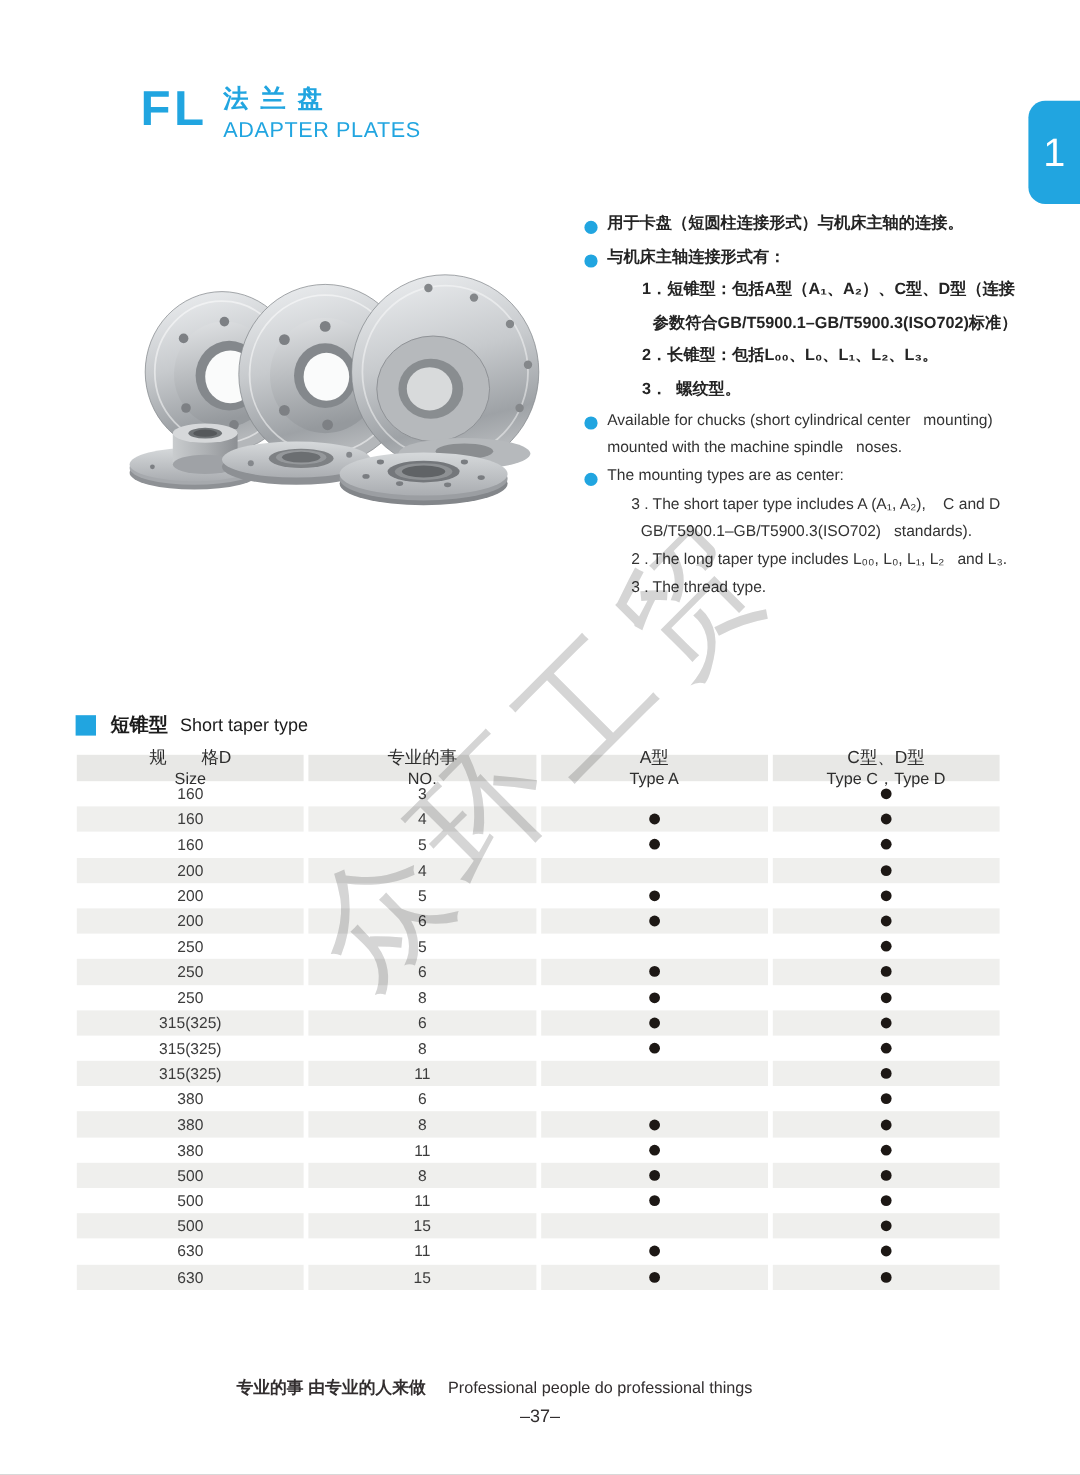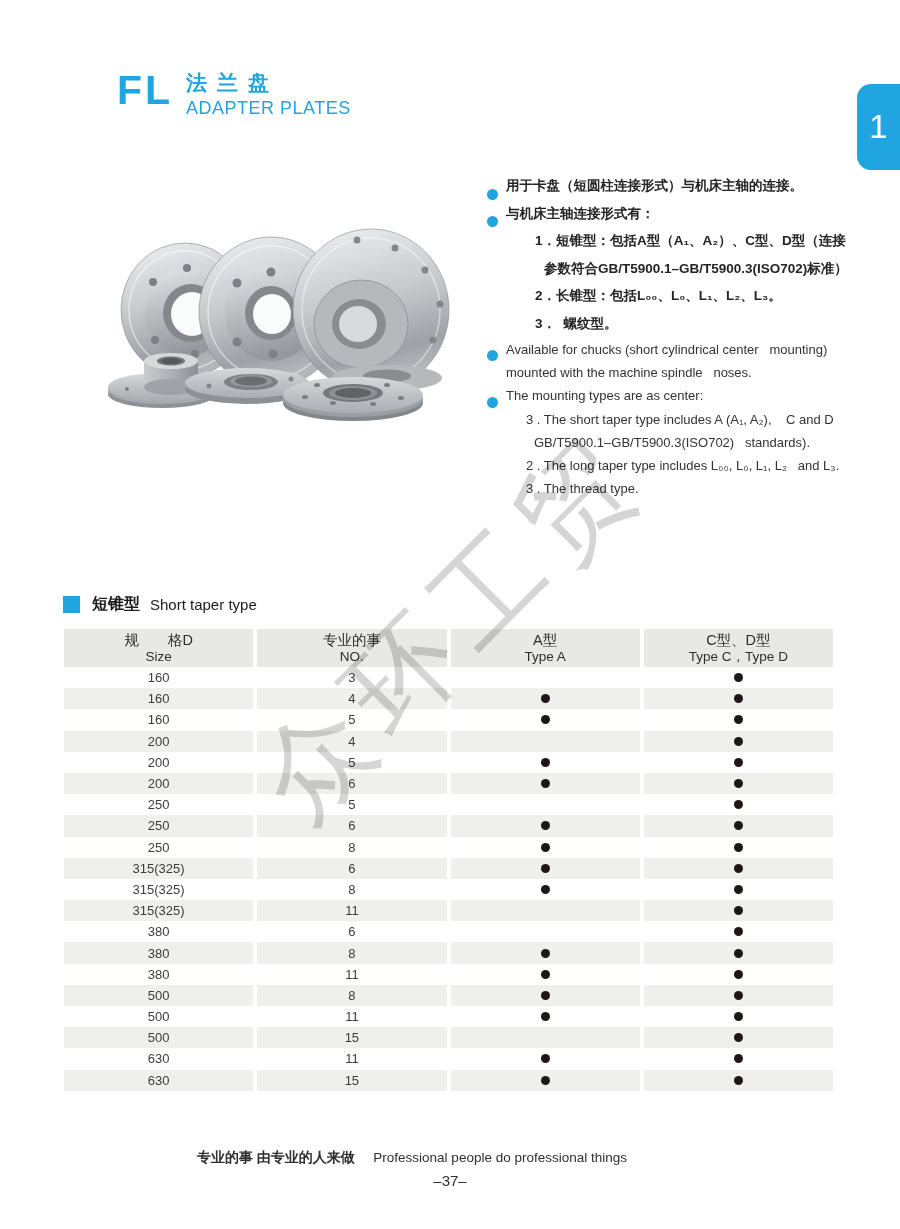--- a/index.html
+++ b/index.html
@@ -17,21 +17,21 @@
             border-radius:14px 0 0 14px;display:flex;align-items:center;justify-content:center;
             color:#fff;font-size:33px;}
 
   
   .product{position:absolute;left:95px;top:228px;width:375px;height:197px;}
 
   
   .notes{position:absolute;left:487px;width:404px;}
   .notes-cn{top:172px;}
   .notes-en{top:338px;}
-  .line{display:flex;align-items:flex-end;color:#242424;}
+  .line{display:flex;align-items:center;color:#242424;}
   .notes-cn .line{font-size:13.5px;line-height:27.5px;font-weight:bold;}
   .notes-en .line{font-size:13px;line-height:23.2px;font-weight:normal;color:#333;}
   .bdot{flex:none;width:11px;height:11px;border-radius:50%;background:var(--accent);
         margin:8px 8px 0 0;}
   .notes-en .bdot{margin-top:6px;}
   .line.t{padding-left:19px;}
   .notes-cn .line.n{padding-left:48px;}
   .notes-cn .line.c{padding-left:57px;}
   .notes-en .line.n{padding-left:39px;}
   .notes-en .line.c{padding-left:47px;}
@@ -39,21 +39,21 @@
 
   
   .section{position:absolute;left:63px;top:594px;display:flex;align-items:center;}
   .sq{width:17px;height:17px;background:var(--accent);margin-right:12px;}
   .sec-cn{font-size:16px;font-weight:bold;color:#1c1c1c;margin-right:10px;}
   .sec-en{font-size:15px;color:#1c1c1c;}
 
   
   .table{position:absolute;left:64px;top:629px;width:769px;}
   .hrow,.trow{display:grid;grid-template-columns:1fr 1fr 1fr 1fr;column-gap:4px;}
-  .hcell{background:var(--table-header-bg);height:38px;display:flex;flex-direction:column;
+  .hcell{background:var(--table-header-bg);height:22px;display:flex;flex-direction:column;
          align-items:center;justify-content:center;}
   .hcn{font-size:14.5px;color:#2e2e2e;line-height:18px;}
   .hen{font-size:13.5px;color:#2e2e2e;line-height:16px;}
   .trow{height:21.2px;}
   .trow.alt .tcell{background:var(--row-alt-bg);}
   .tcell{display:flex;align-items:center;justify-content:center;font-size:13px;color:#3c3c3c;}
   .dot{width:9px;height:9px;border-radius:50%;background:var(--dot);}
 
   
   .watermark{position:absolute;left:451px;top:628px;transform:translate(-50%,-50%) rotate(-45deg);

